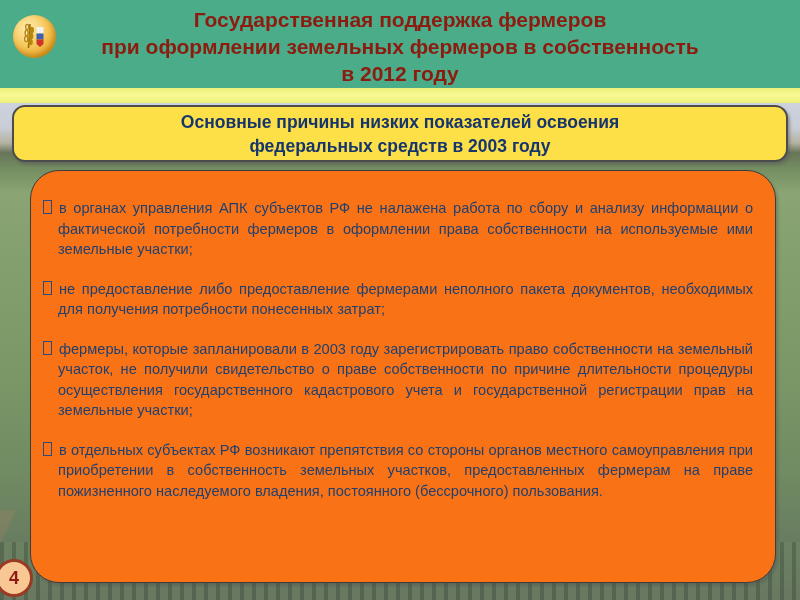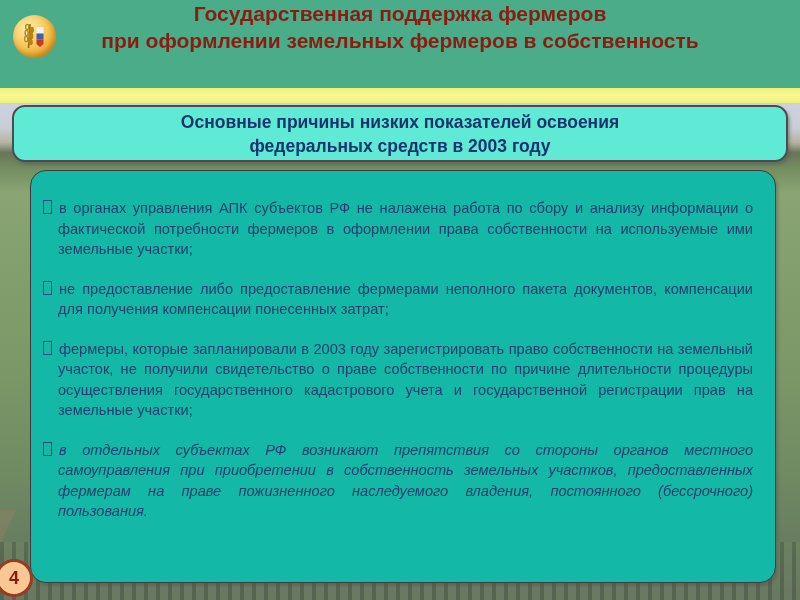--- a/index.html
+++ b/index.html
@@ -28,61 +28,61 @@
     background:linear-gradient(115deg, rgba(170,130,100,0.45) 0 14px, transparent 15px);
     opacity:.6;
   }
 
   
   .header {
     position:absolute; top:0; left:0; right:0; height:88px;
     background:#4aac89;
   }
   .title {
-    margin:0; text-align:center;
+    margin:0; padding-top:6px; text-align:center;
     color:#8c1b10; font-size:21px; line-height:27px; font-weight:bold;
   }
   .title span { display:block; }
 
   .logo {
     position:absolute; left:13px; top:15px; width:43px; height:43px;
     border-radius:50%;
     background:radial-gradient(circle at 35% 30%, #ffeeb0, #f6c75b 45%, #e8a82a 75%, #cf8f15);
     box-shadow:inset -2px -3px 5px rgba(150,90,0,.45);
   }
   .logo svg { position:absolute; inset:0; }
 
   .yellow-strip {
     position:absolute; top:88px; left:0; right:0; height:15px;
     background:linear-gradient(180deg,#eef07a,#f8f994 50%,#edef78);
   }
 
   
   .subtitle-box {
     position:absolute; top:105px; left:12px; right:12px; height:53px;
-    background:#5eead4; border:2px solid #4c4c4c; border-radius:13px;
+    background:#fde047; border:2px solid #4c4c4c; border-radius:13px;
     box-shadow:2px 3px 3px rgba(90,90,90,.5);
     display:flex; flex-direction:column; justify-content:center;
     text-align:center; color:#16356d; font-weight:bold;
     font-size:17.5px; line-height:24px;
   }
 
   
   .content-box {
     position:absolute; top:170px; left:30px; right:24px; bottom:17px;
-    background:#14b8a6; border:1.5px solid #3c3c3c; border-radius:16px;
+    background:#f97316; border:1.5px solid #3c3c3c; border-radius:29px;
     box-shadow:2px 3px 3px rgba(80,80,80,.4);
     padding:27px 22px 0 12px; box-sizing:border-box;
   }
   .bullet-list {
     list-style:none; margin:0; padding:0;
     color:#21406f; font-size:14.6px; line-height:20.5px; text-align:justify;
   }
   .bullet-list li { margin-bottom:19px; padding-left:15px; text-indent:-15px; }
-  .bullet-list li:last-child { margin-bottom:0;font-style:italic; }
+  .bullet-list li:last-child { margin-bottom:0; }
   .bullet-glyph {
     display:inline-block; width:7px; height:12px;
     border:1.4px solid #2c4b7c; margin-right:7px;
     vertical-align:-1px; text-indent:0;
   }
 
   
   .page-num {
     position:absolute; left:-5px; top:559px; width:38px; height:38px;
     border-radius:50%; background:#f8c793; border:3px solid #993a22;
@@ -122,34 +122,35 @@
         <g>
           <rect x="23.5" y="12" width="7" height="6.5" fill="#f2f2f2"></rect>
           <rect x="23.5" y="18.5" width="7" height="6" fill="#3c5fae"></rect>
           <path d="M23.5 24.5 h7 v4.5 l-3.5 3 l-3.5 -3 z" fill="#cc3527"></path>
         </g>
       </svg>
     </div>
     <h1 class="title">
       <span>Государственная поддержка фермеров</span>
       <span>при оформлении земельных фермеров в собственность</span>
+      <span>в 2012 году</span>
     </h1>
   </div>
 
   <div class="yellow-strip"></div>
 
   <section class="subtitle-box">
     <span>Основные причины низких показателей освоения</span>
     <span>федеральных средств в 2003 году</span>
   </section>
 
   <section class="content-box">
     <ul class="bullet-list">
       <li><span class="bullet-glyph"></span><span>в органах управления АПК субъектов РФ не налажена работа по сбору и анализу информации о фактической потребности фермеров в оформлении права собственности на используемые ими земельные участки;</span></li>
-      <li><span class="bullet-glyph"></span><span>не предоставление либо предоставление фермерами неполного пакета документов, компенсации для получения компенсации понесенных затрат;</span></li>
+      <li><span class="bullet-glyph"></span><span>не предоставление либо предоставление фермерами неполного пакета документов, необходимых для получения потребности понесенных затрат;</span></li>
       <li><span class="bullet-glyph"></span><span>фермеры, которые запланировали в 2003 году зарегистрировать право собственности на земельный участок, не получили свидетельство о праве собственности по причине длительности процедуры осуществления государственного кадастрового учета и государственной регистрации прав на земельные участки;</span></li>
       <li><span class="bullet-glyph"></span><span>в отдельных субъектах РФ возникают препятствия со стороны органов местного самоуправления при приобретении в собственность земельных участков, предоставленных фермерам на праве пожизненного наследуемого владения, постоянного (бессрочного) пользования.</span></li>
     </ul>
   </section>
 
   <div class="page-num">
     <span>4</span>
   </div>
 
 </div>

